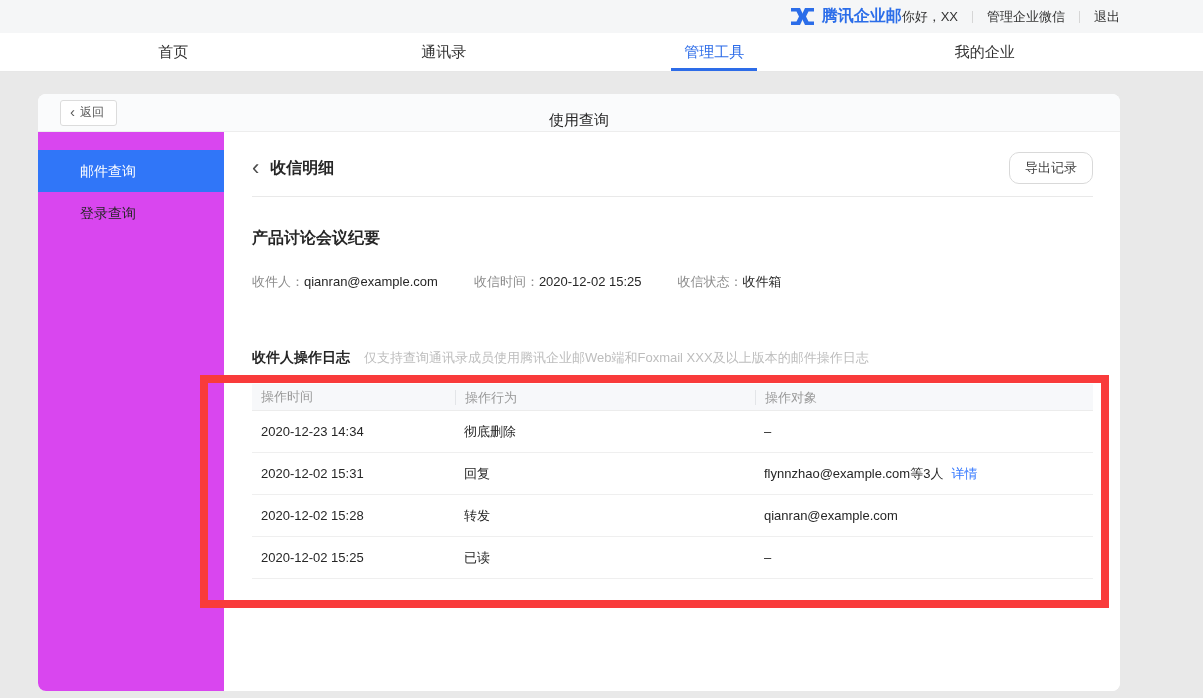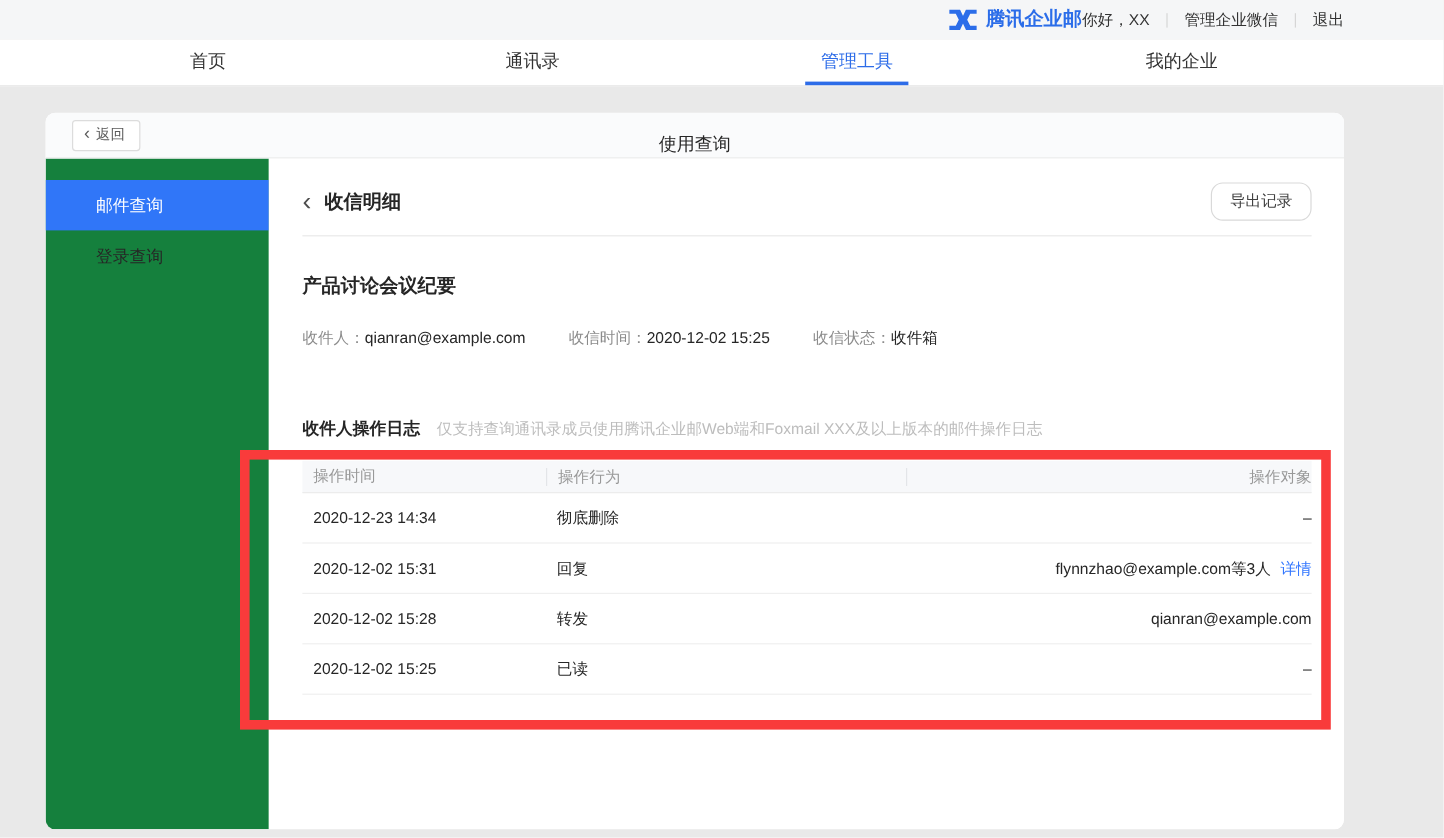--- a/index.html
+++ b/index.html
@@ -33,21 +33,21 @@
   .container-title { font-size:15px; color:#262626;margin-top:16px; }
   .back-btn { position:absolute; left:22px; top:50%; transform:translateY(-50%);
               display:inline-flex; align-items:center; background:#fff;
               border:1px solid #dcdcdc; border-radius:3px; padding:3px 12px 4px 9px;
               font-size:12px; color:#595959; cursor:pointer; }
   .back-btn .chev { font-size:15px; line-height:12px; margin-right:5px; color:#595959; }
 
   .container-body { flex:1; display:flex; min-height:0; }
 
   
-  .sidebar { width:186px; flex:none; background:#15803d; padding-top:18px; }
+  .sidebar { width:186px; flex:none; background:#d946ef; padding-top:18px; }
   .side-item { height:42px; line-height:42px; padding-left:42px; font-size:14px;
                color:#262626; cursor:pointer; }
   .side-item.active { background:#3076f8; color:#fff; }
 
   
   .main { flex:1; background:#fff; padding:0 27px 0 28px; }
   .detail-header { margin-top:20px; display:flex; align-items:center; height:32px; }
   .detail-header .chev { font-size:22px; color:#4d4d4d; margin-right:11px;
                          line-height:20px; cursor:pointer; }
   .detail-title { font-size:16px; font-weight:bold; color:#262626; }
@@ -65,21 +65,21 @@
   .log-title { font-size:14px; font-weight:bold; color:#262626; }
   .log-hint { font-size:13px; color:#bdbdbd; margin-left:14px; }
 
   
   .table { margin-top:17px; font-size:13px; }
   .thead { display:flex; height:27px; align-items:center; background:#f7f8fa;
            color:#999; border-bottom:1px solid #ececec; }
   .trow { display:flex; height:42px; align-items:center; border-bottom:1px solid #efefef; }
   .c1 { width:203px; padding-left:9px; flex:none; }
   .c2 { width:300px; padding-left:9px; flex:none; }
-  .c3 { flex:1; padding-left:9px;text-align:right; }
+  .c3 { flex:1; padding-left:9px; }
   .thead .c2, .thead .c3 { border-left:1px solid #e3e5e8; height:15px;
            line-height:15px; }
   .detail-link { color:#3377ff; text-decoration:none; margin-left:8px; cursor:pointer; }
   .detail-link:empty { display:none; }
 
   
   .annotation { position:absolute; left:200px; top:375px; width:909px; height:233px;
                 border:8px solid #f93b3b; pointer-events:none; z-index:10; }
 </style>
 </head>

